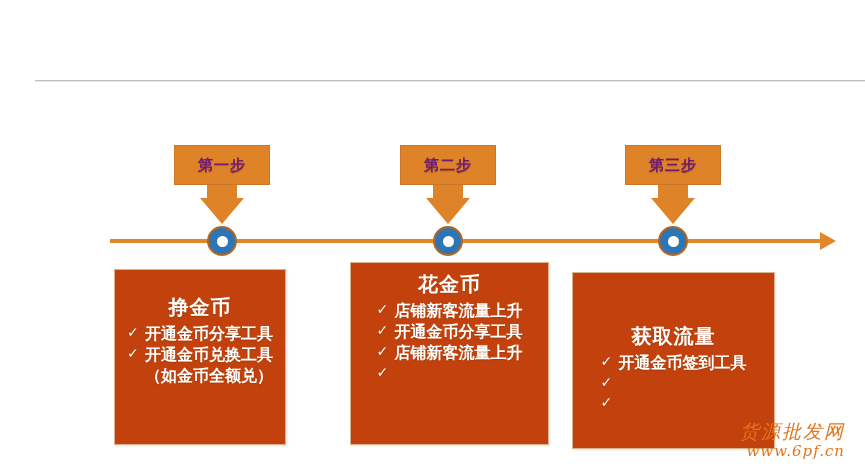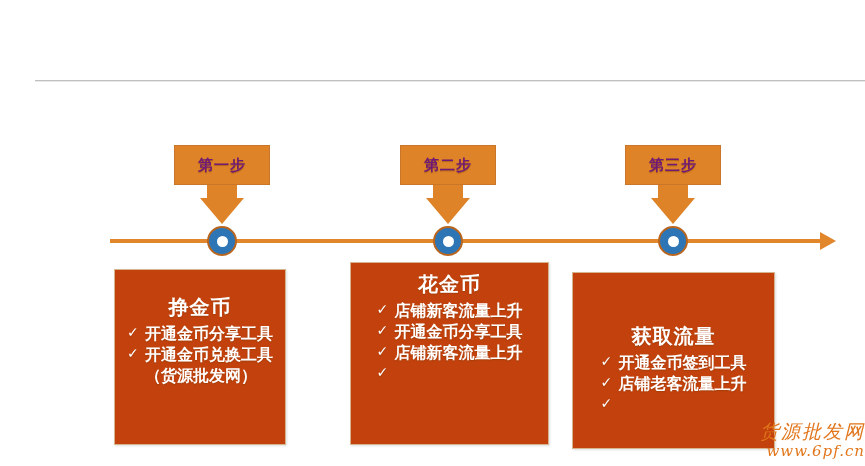--- a/index.html
+++ b/index.html
@@ -183,21 +183,21 @@
   .item-text { display: inline-block; }
 
   
   #card-1 { left: 114px; top: 269px; width: 172px; height: 176px; padding-top: 24px; font-family: Liberation Serif, serif; }
   #card-2 { left: 350px; top: 262px; width: 199px; height: 183px; padding-top: 8px; }
   #card-3 { left: 572px; top: 272px; width: 203px; height: 177px; padding-top: 50px; }
 
   
   .watermark {
     position: absolute;
-    right: 0;
+    right: 20px;
     bottom: 6px;
     text-align: right;
     color: #e2761c;
     font-family: "DejaVu Serif", serif;
     line-height: 1.15;
     pointer-events: none;
   }
   .wm-cn { font-size: 19px; letter-spacing: 2px; font-style: italic; }
   .wm-url { font-size: 15px; letter-spacing: 1px; font-style: italic; }
 </style>
@@ -253,21 +253,21 @@
       <li>
         <span class="check">✓</span>
         <span class="item-text">开通金币分享工具</span>
       </li>
       <li>
         <span class="check">✓</span>
         <span class="item-text">开通金币兑换工具</span>
       </li>
       <li>
         <span class="check blank"></span>
-        <span class="item-text">（货源批发网）</span>
+        <span class="item-text">（如金币全额兑）</span>
       </li>
     </ul>
   </div>
 
   <div class="card" id="card-2">
     <div class="card-title">花金币</div>
     <ul class="card-list">
       <li>
         <span class="check">✓</span>
         <span class="item-text">店铺新客流量上升</span>
@@ -288,21 +288,20 @@
 
   <div class="card" id="card-3">
     <div class="card-title">获取流量</div>
     <ul class="card-list">
       <li>
         <span class="check">✓</span>
         <span class="item-text">开通金币签到工具</span>
       </li>
       <li>
         <span class="check">✓</span>
-        <span class="item-text">店铺老客流量上升</span>
       </li>
       <li>
         <span class="check">✓</span>
       </li>
     </ul>
   </div>
 
   <div class="watermark">
     <div class="wm-cn">货源批发网</div>
     <div class="wm-url">www.6pf.cn</div>

